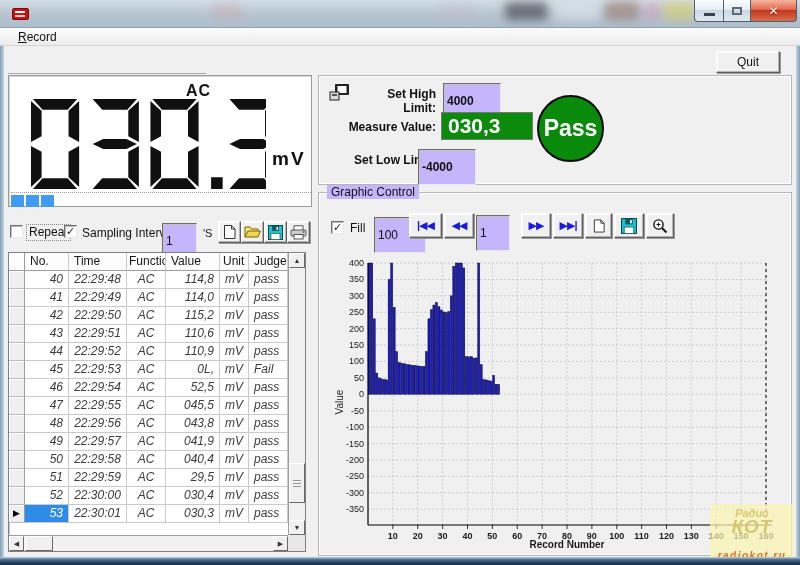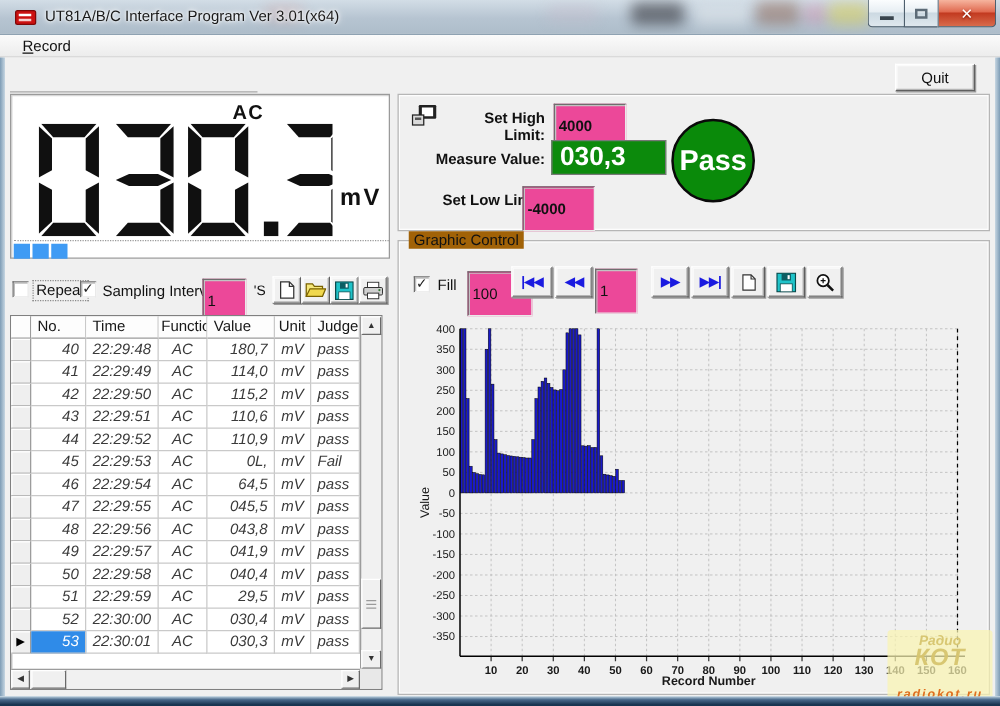--- a/index.html
+++ b/index.html
@@ -40,27 +40,27 @@
     background:linear-gradient(to left,#7e9cb5,#c6d6e2);}
   .frame-bottom{position:absolute;left:0;top:557px;width:800px;height:8px;z-index:61;
     background:linear-gradient(#bdd2e0,#48688a 35%,#122e49 90%,#27496a);}
 
   
   .client{position:absolute;left:0;top:46px;width:800px;height:511px;background:#f0f0f0;}
 
   .btn3d{background:#f0f0f0;border:1px solid;border-color:#ffffff #5f5f5f #5f5f5f #ffffff;
     box-shadow:inset -1px -1px 0 #b5b5b5,inset 1px 1px 0 #fbfbfb, 1px 1px 0 #9a9a9a;
     display:flex;align-items:center;justify-content:center;}
-  .field{background:#ec4899;border:1px solid;border-color:#6e6e6e #e9e9e9 #e9e9e9 #6e6e6e;
+  .field{background:#c4b5fd;border:1px solid;border-color:#6e6e6e #e9e9e9 #e9e9e9 #6e6e6e;
     box-shadow:inset 1px 1px 0 #c2c2c2;font:12px "Liberation Sans",sans-serif;padding:17px 3px;color:#111;}
   .checkbox{position:absolute;width:13px;height:13px;background:#fff;border:1px solid;
     border-color:#6e6e6e #e9e9e9 #e9e9e9 #6e6e6e;box-shadow:inset 1px 1px 0 #bdbdbd;
     font-size:11px;font-weight:bold;line-height:11px;text-align:center;color:#222;}
   .grp{position:absolute;border:1px solid #b6b6b6;box-shadow:inset 0 0 0 1px #fdfdfd;}
-  .grp-title{position:absolute;top:-8px;left:8px;background:#a16207;padding:0 4px;line-height:14px;}
+  .grp-title{position:absolute;top:-8px;left:8px;background:#c4b5fd;padding:0 4px;line-height:14px;}
 
   .tab-usb{position:absolute;left:14px;top:5px;width:106px;height:23px;background:#f0f0f0;
     border:1px solid #8a8a8a;border-bottom:none;border-radius:2px 2px 0 0;
     box-shadow:inset 1px 1px 0 #fff;display:flex;align-items:center;justify-content:center;}
   .tab-baseline{position:absolute;left:8px;top:27px;width:198px;height:1px;background:#a8a8a8;}
   .quit-btn{position:absolute;left:716px;top:5px;width:64px;height:22px;}
 
   
   .lcd{position:absolute;left:8px;top:29px;width:304px;height:132px;background:#fff;
     border:1px solid #9a9a9a;box-shadow:inset 1px 1px 0 #d8d8d8;}
@@ -122,21 +122,20 @@
 
   <div class="titlebar">
     <div class="glass" style="left:505px;top:2px;width:42px;height:18px;background:#2a2a30;"></div>
     <div class="glass" style="left:556px;top:4px;width:44px;height:16px;background:#e8eef2;opacity:.5;"></div>
     <div class="glass" style="left:605px;top:1px;width:34px;height:19px;background:#8a5a44;opacity:.45;"></div>
     <div class="glass" style="left:643px;top:3px;width:18px;height:16px;background:#d88aa8;opacity:.4;"></div>
     <div class="glass" style="left:663px;top:2px;width:32px;height:18px;background:#ddd24e;opacity:.5;"></div>
     <div class="glass" style="left:212px;top:4px;width:30px;height:14px;background:#d8908a;opacity:.25;"></div>
     <div class="glass" style="left:438px;top:4px;width:40px;height:14px;background:#c8b8c8;opacity:.3;"></div>
     <span class="app-icon"></span>
-    <span class="title-text">UT81A/B/C Interface Program Ver 3.01(x64)</span>
     <div class="winbtns">
       <div class="winbtn minb">
           <span class="glyph-min"></span>
         </div>
       <div class="winbtn maxb">
           <span class="glyph-max"></span>
         </div>
       <div class="winbtn closeb">
           <span>✕</span>
         </div>
@@ -451,21 +450,21 @@
         <div class="c la">Value</div>
         <div class="c la" style="padding:0 3px;">Unit</div>
         <div class="c la">Judge</div>
       </div>
       <div id="tbody">
           <div class="trow">
             <div class="c rowhdr"></div>
             <div class="c ra">40</div>
             <div class="c ce">22:29:48</div>
             <div class="c ce">AC</div>
-            <div class="c ra">180,7</div>
+            <div class="c ra">114,8</div>
             <div class="c ra">mV</div>
             <div class="c la">pass</div>
           </div>
           <div class="trow">
             <div class="c rowhdr"></div>
             <div class="c ra">41</div>
             <div class="c ce">22:29:49</div>
             <div class="c ce">AC</div>
             <div class="c ra">114,0</div>
             <div class="c ra">mV</div>
@@ -505,21 +504,21 @@
             <div class="c ce">AC</div>
             <div class="c ra">0L,</div>
             <div class="c ra">mV</div>
             <div class="c la">Fail</div>
           </div>
           <div class="trow">
             <div class="c rowhdr"></div>
             <div class="c ra">46</div>
             <div class="c ce">22:29:54</div>
             <div class="c ce">AC</div>
-            <div class="c ra">64,5</div>
+            <div class="c ra">52,5</div>
             <div class="c ra">mV</div>
             <div class="c la">pass</div>
           </div>
           <div class="trow">
             <div class="c rowhdr"></div>
             <div class="c ra">47</div>
             <div class="c ce">22:29:55</div>
             <div class="c ce">AC</div>
             <div class="c ra">045,5</div>
             <div class="c ra">mV</div>

